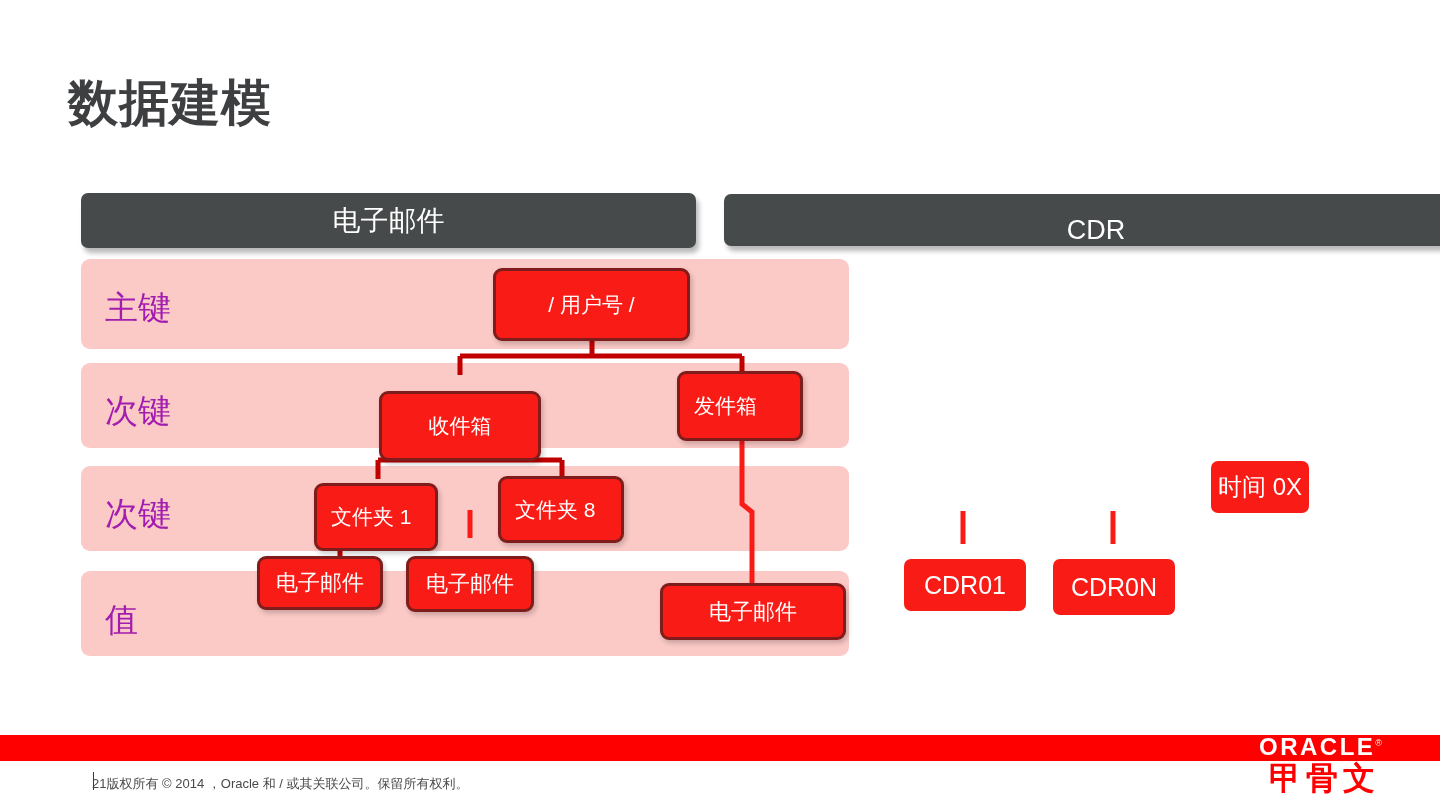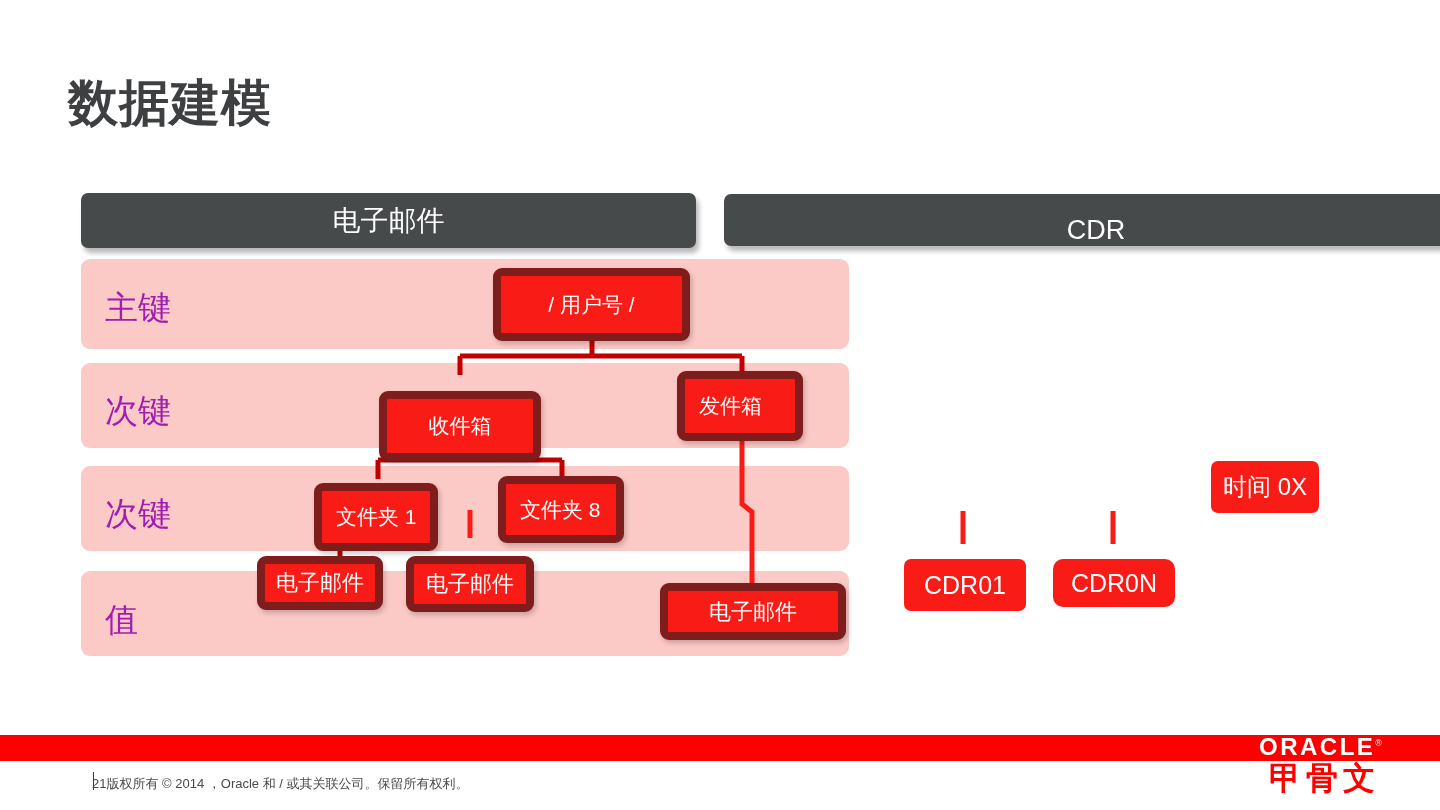--- a/index.html
+++ b/index.html
@@ -89,21 +89,21 @@
     width: 1440px;
     height: 810px;
     pointer-events: none;
   }
 
   
   .node {
     position: absolute;
     background: #f91b16;
     color: #ffffff;
-    border: 8px solid #7f1d1d;
+    border: 3px solid #7f1d1d;
     border-radius: 9px;
     box-sizing: border-box;
     display: flex;
     align-items: center;
     box-shadow: 2px 3px 5px rgba(0,0,0,0.20);
     white-space: nowrap;
   }
   .node.center { justify-content: center; }
   .node.leftal { justify-content: flex-start; padding-left: 14px; }
 
@@ -122,22 +122,22 @@
     background: #f91b16;
     color: #ffffff;
     border-radius: 7px;
     box-sizing: border-box;
     display: flex;
     align-items: center;
     justify-content: center;
     white-space: nowrap;
   }
   #node-cdr01 { left: 904px;  top: 559px; width: 122px; height: 52px; font-size: 25px; }
-  #node-cdr0n { left: 1053px; top: 559px; width: 122px; height: 48px; font-size: 25px; border-radius: 10px; }
-  #node-time  { left: 1211px; top: 461px; width: 108px; height: 52px; font-size: 24px; }
+  #node-cdr0n { left: 1053px; top: 559px; width: 122px; height: 56px; font-size: 25px; }
+  #node-time  { left: 1211px; top: 461px; width: 98px; height: 52px; font-size: 24px; }
 
   
   #footer-band {
     position: absolute;
     left: 0;
     top: 735px;
     width: 1440px;
     height: 26px;
     background: #ff0000;
   }

